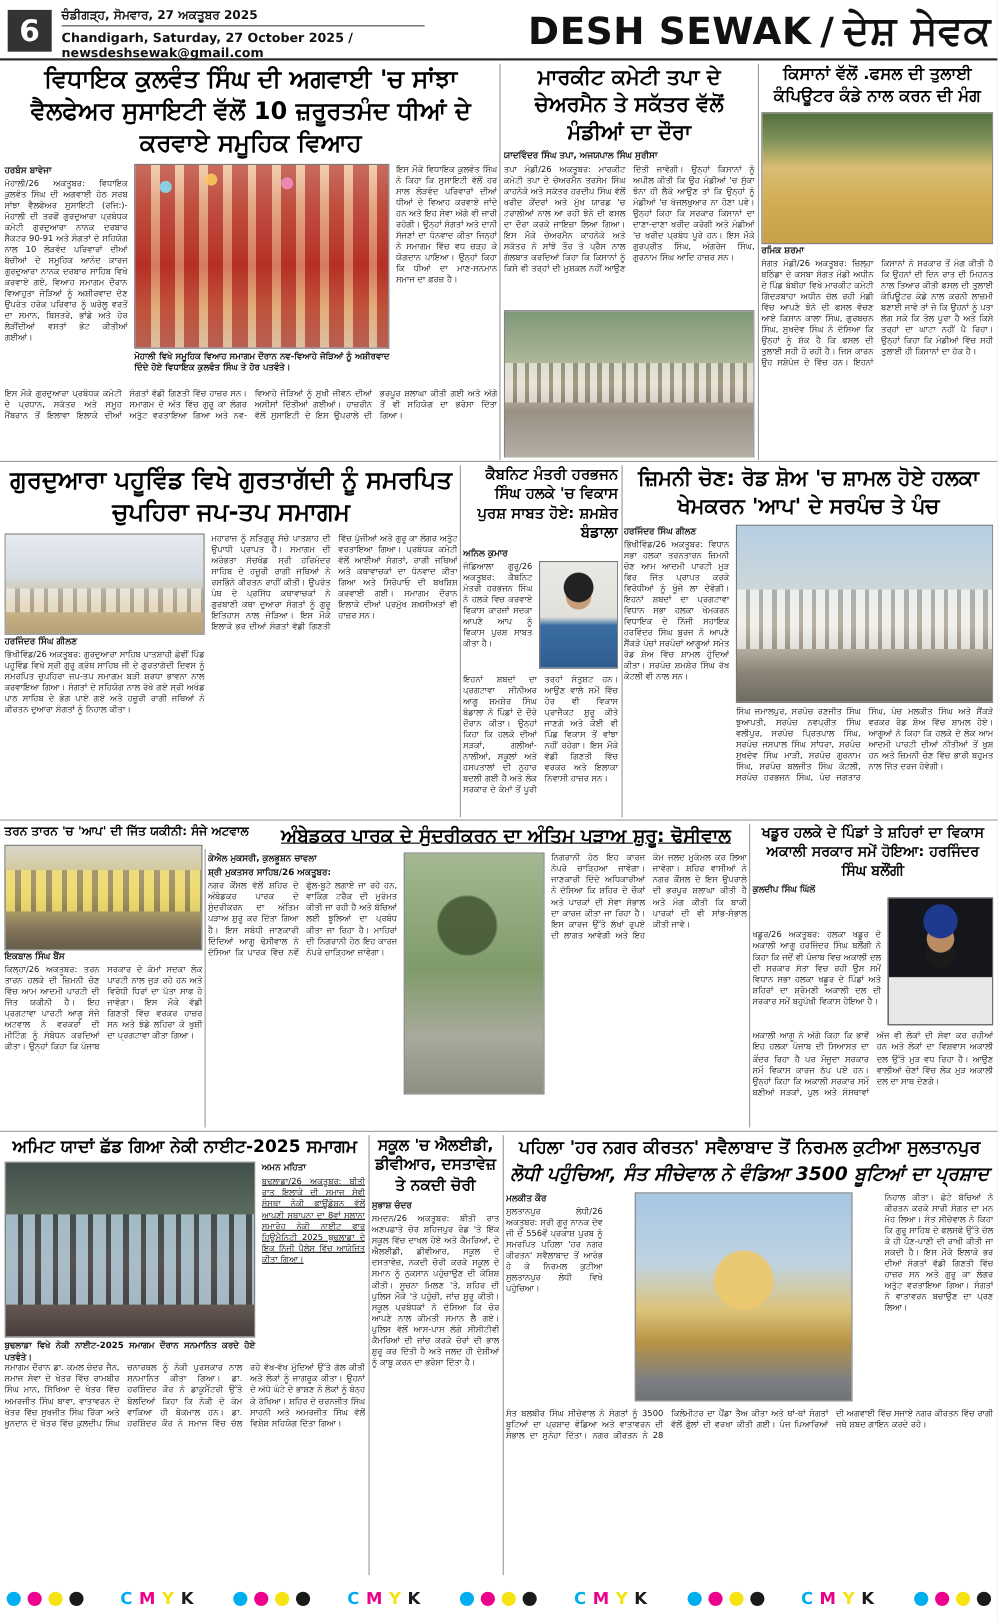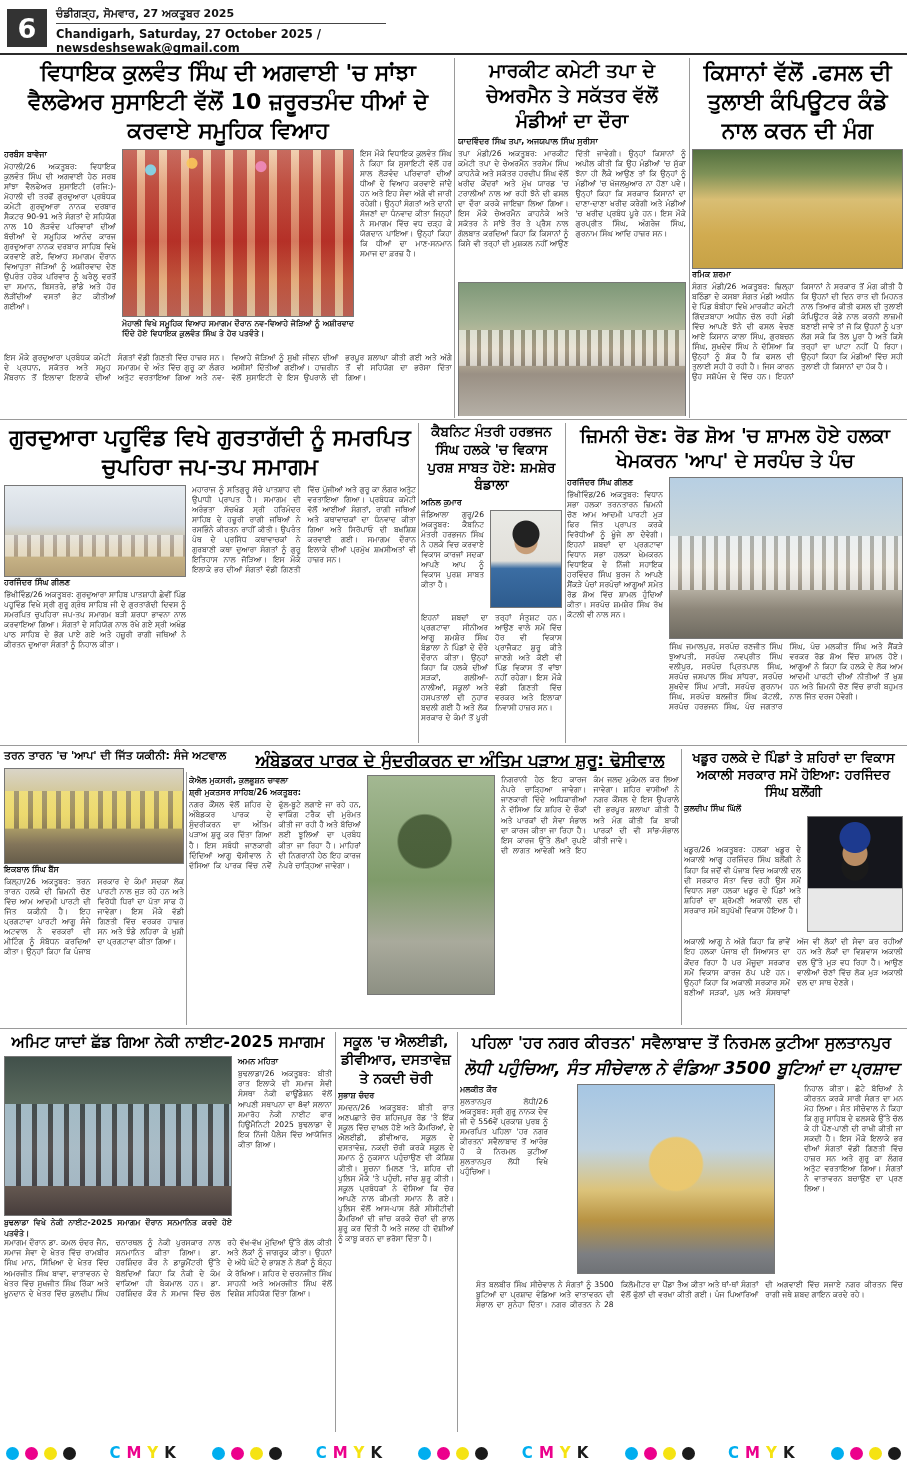--- a/index.html
+++ b/index.html
@@ -79,20 +79,25 @@
 <body>
 
 <div id="page">
 
   <div id="hdr">
     <div class="pagenum">6</div>
     <div class="dates">
       <div class="date-pa">ਚੰਡੀਗੜ੍ਹ, ਸੋਮਵਾਰ, 27 ਅਕਤੂਬਰ 2025</div>
       <div class="date-en">Chandigarh, Saturday, 27 October 2025 / newsdeshsewak@gmail.com</div>
     </div>
+    <div class="masthead">
+      <span>DESH SEWAK</span>
+      <span>/</span>
+      <span class="pa">ਦੇਸ਼ ਸੇਵਕ</span>
+    </div>
   </div>
 
   <div class="art" style="left:4px;top:58px;width:448px;height:358px;">
     <div class="hl" style="font-size:22px;">ਵਿਧਾਇਕ ਕੁਲਵੰਤ ਸਿੰਘ ਦੀ ਅਗਵਾਈ 'ਚ ਸਾਂਝਾ ਵੈਲਫੇਅਰ ਸੁਸਾਇਟੀ ਵੱਲੋਂ 10 ਜ਼ਰੂਰਤਮੰਦ ਧੀਆਂ ਦੇ ਕਰਵਾਏ ਸਮੂਹਿਕ ਵਿਆਹ</div>
     <div class="row" style="height:200px;">
       <div style="width:112px;flex:none;">
         <div class="byline">ਹਰਬੰਸ ਬਾਵੇਜਾ</div>
         <div class="body" style="height:185px;overflow:hidden;">ਮੋਹਾਲੀ/26 ਅਕਤੂਬਰ: ਵਿਧਾਇਕ ਕੁਲਵੰਤ ਸਿੰਘ ਦੀ ਅਗਵਾਈ ਹੇਠ ਸਰਬ ਸਾਂਝਾ ਵੈਲਫੇਅਰ ਸੁਸਾਇਟੀ (ਰਜਿ:)-ਮੋਹਾਲੀ ਦੀ ਤਰਫੋਂ ਗੁਰਦੁਆਰਾ ਪ੍ਰਬੰਧਕ ਕਮੇਟੀ ਗੁਰਦੁਆਰਾ ਨਾਨਕ ਦਰਬਾਰ ਸੈਕਟਰ 90-91 ਅਤੇ ਸੰਗਤਾਂ ਦੇ ਸਹਿਯੋਗ ਨਾਲ 10 ਲੋੜਵੰਦ ਪਰਿਵਾਰਾਂ ਦੀਆਂ ਬੱਚੀਆਂ ਦੇ ਸਮੂਹਿਕ ਆਨੰਦ ਕਾਰਜ ਗੁਰਦੁਆਰਾ ਨਾਨਕ ਦਰਬਾਰ ਸਾਹਿਬ ਵਿਖੇ ਕਰਵਾਏ ਗਏ, ਵਿਆਹ ਸਮਾਗਮ ਦੌਰਾਨ ਵਿਆਹੁਤਾ ਜੋੜਿਆਂ ਨੂੰ ਅਸ਼ੀਰਵਾਦ ਦੇਣ ਉਪਰੰਤ ਹਰੇਕ ਪਰਿਵਾਰ ਨੂੰ ਘਰੇਲੂ ਵਰਤੋਂ ਦਾ ਸਮਾਨ, ਬਿਸਤਰੇ, ਭਾਂਡੇ ਅਤੇ ਹੋਰ ਲੋੜੀਂਦੀਆਂ ਵਸਤਾਂ ਭੇਟ ਕੀਤੀਆਂ ਗਈਆਂ।</div>
       </div>
       <div style="width:232px;flex:none;">
@@ -106,21 +111,21 @@
 
   <div class="art" style="left:458px;top:58px;width:228px;height:358px;">
     <div class="hl" style="font-size:19px;">ਮਾਰਕੀਟ ਕਮੇਟੀ ਤਪਾ ਦੇ ਚੇਅਰਮੈਨ ਤੇ ਸਕੱਤਰ ਵੱਲੋਂ ਮੰਡੀਆਂ ਦਾ ਦੌਰਾ</div>
     <div class="byline">ਯਾਦਵਿੰਦਰ ਸਿੰਘ ਤਪਾ, ਅਜਯਪਾਲ ਸਿੰਘ ਸੁਰੀਸਾ</div>
     <div class="body cols2" style="height:130px;overflow:hidden;">ਤਪਾ ਮੰਡੀ/26 ਅਕਤੂਬਰ: ਮਾਰਕੀਟ ਕਮੇਟੀ ਤਪਾ ਦੇ ਚੇਅਰਮੈਨ ਤਰਸੇਮ ਸਿੰਘ ਕਾਹਨੇਕੇ ਅਤੇ ਸਕੱਤਰ ਹਰਦੀਪ ਸਿੰਘ ਵੱਲੋਂ ਖਰੀਦ ਕੇਂਦਰਾਂ ਅਤੇ ਮੁੱਖ ਯਾਰਡ 'ਚ ਟਰਾਲੀਆਂ ਨਾਲ ਆ ਰਹੀ ਝੋਨੇ ਦੀ ਫਸਲ ਦਾ ਦੌਰਾ ਕਰਕੇ ਜਾਇਜ਼ਾ ਲਿਆ ਗਿਆ। ਇਸ ਮੌਕੇ ਚੇਅਰਮੈਨ ਕਾਹਨੇਕੇ ਅਤੇ ਸਕੱਤਰ ਨੇ ਸਾਂਝੇ ਤੌਰ ਤੇ ਪ੍ਰੈਸ ਨਾਲ ਗੱਲਬਾਤ ਕਰਦਿਆਂ ਕਿਹਾ ਕਿ ਕਿਸਾਨਾਂ ਨੂੰ ਕਿਸੇ ਵੀ ਤਰ੍ਹਾਂ ਦੀ ਮੁਸ਼ਕਲ ਨਹੀਂ ਆਉਣ ਦਿੱਤੀ ਜਾਵੇਗੀ। ਉਨ੍ਹਾਂ ਕਿਸਾਨਾਂ ਨੂੰ ਅਪੀਲ ਕੀਤੀ ਕਿ ਉਹ ਮੰਡੀਆਂ 'ਚ ਸੁੱਕਾ ਝੋਨਾ ਹੀ ਲੈਕੇ ਆਉਣ ਤਾਂ ਕਿ ਉਨ੍ਹਾਂ ਨੂੰ ਮੰਡੀਆਂ 'ਚ ਖੱਜਲਖੁਆਰ ਨਾ ਹੋਣਾ ਪਵੇ। ਉਨ੍ਹਾਂ ਕਿਹਾ ਕਿ ਸਰਕਾਰ ਕਿਸਾਨਾਂ ਦਾ ਦਾਣਾ-ਦਾਣਾ ਖਰੀਦ ਕਰੇਗੀ ਅਤੇ ਮੰਡੀਆਂ 'ਚ ਖਰੀਦ ਪ੍ਰਬੰਧ ਪੂਰੇ ਹਨ। ਇਸ ਮੌਕੇ ਗੁਰਪ੍ਰੀਤ ਸਿੰਘ, ਅੰਗਰੇਜ ਸਿੰਘ, ਗੁਰਨਾਮ ਸਿੰਘ ਆਦਿ ਹਾਜ਼ਰ ਸਨ।</div>
     <div class="photo ph-mandi" style="width:100%;height:140px;margin-top:3px;"></div>
 
   </div>
 
   <div class="art" style="left:692px;top:58px;width:211px;height:358px;">
-    <div class="hl" style="font-size:22px;">ਕਿਸਾਨਾਂ ਵੱਲੋਂ .ਫਸਲ ਦੀ ਤੁਲਾਈ ਕੰਪਿਊਟਰ ਕੰਡੇ ਨਾਲ ਕਰਨ ਦੀ ਮੰਗ</div>
+    <div class="hl" style="font-size:15px;">ਕਿਸਾਨਾਂ ਵੱਲੋਂ .ਫਸਲ ਦੀ ਤੁਲਾਈ ਕੰਪਿਊਟਰ ਕੰਡੇ ਨਾਲ ਕਰਨ ਦੀ ਮੰਗ</div>
     <div class="photo ph-grain" style="width:100%;height:120px;margin-top:2px;"></div>
     <div class="byline">ਰਮਿਕ ਸ਼ਰਮਾ</div>
     <div class="body cols2" style="height:160px;overflow:hidden;">ਸੰਗਤ ਮੰਡੀ/26 ਅਕਤੂਬਰ: ਜ਼ਿਲ੍ਹਾ ਬਠਿੰਡਾ ਦੇ ਕਸਬਾ ਸੰਗਤ ਮੰਡੀ ਅਧੀਨ ਦੇ ਪਿੰਡ ਬੰਬੀਹਾ ਵਿਖੇ ਮਾਰਕੀਟ ਕਮੇਟੀ ਗਿੱਦੜਬਾਹਾ ਅਧੀਨ ਚੱਲ ਰਹੀ ਮੰਡੀ ਵਿੱਚ ਆਪਣੇ ਝੋਨੇ ਦੀ ਫਸਲ ਵੇਚਣ ਆਏ ਕਿਸਾਨ ਕਾਲਾ ਸਿੰਘ, ਗੁਰਬਚਨ ਸਿੰਘ, ਸੁਖਦੇਵ ਸਿੰਘ ਨੇ ਦੱਸਿਆ ਕਿ ਉਨ੍ਹਾਂ ਨੂੰ ਸ਼ੱਕ ਹੈ ਕਿ ਫਸਲ ਦੀ ਤੁਲਾਈ ਸਹੀ ਹੋ ਰਹੀ ਹੈ। ਜਿਸ ਕਾਰਨ ਉਹ ਸਸ਼ੋਪੰਜ ਦੇ ਵਿੱਚ ਹਨ। ਇਹਨਾਂ ਕਿਸਾਨਾਂ ਨੇ ਸਰਕਾਰ ਤੋਂ ਮੰਗ ਕੀਤੀ ਹੈ ਕਿ ਉਹਨਾਂ ਦੀ ਦਿਨ ਰਾਤ ਦੀ ਮਿਹਨਤ ਨਾਲ ਤਿਆਰ ਕੀਤੀ ਫਸਲ ਦੀ ਤੁਲਾਈ ਕੰਪਿਊਟਰ ਕੰਡੇ ਨਾਲ ਕਰਨੀ ਲਾਜ਼ਮੀ ਬਣਾਈ ਜਾਵੇ ਤਾਂ ਜੋ ਕਿ ਉਹਨਾਂ ਨੂੰ ਪਤਾ ਲੱਗ ਸਕੇ ਕਿ ਤੋਲ ਪੂਰਾ ਹੈ ਅਤੇ ਕਿਸੇ ਤਰ੍ਹਾਂ ਦਾ ਘਾਟਾ ਨਹੀਂ ਪੈ ਰਿਹਾ। ਉਨ੍ਹਾਂ ਕਿਹਾ ਕਿ ਮੰਡੀਆਂ ਵਿੱਚ ਸਹੀ ਤੁਲਾਈ ਹੀ ਕਿਸਾਨਾਂ ਦਾ ਹੱਕ ਹੈ।</div>
   </div>
 
   <div class="vrule" style="left:454px;top:58px;height:360px;"></div>
   <div class="vrule" style="left:689px;top:58px;height:360px;"></div>
   <div class="hrule" style="top:419px;"></div>
 
   <div class="art" style="left:4px;top:423px;width:412px;height:318px;">
@@ -129,21 +134,21 @@
       <div style="width:182px;flex:none;">
         <div class="photo ph-gurdwara" style="width:182px;height:92px;"></div>
         <div class="byline">ਹਰਜਿੰਦਰ ਸਿੰਘ ਗੀਲਣ</div>
         <div class="body" style="height:118px;overflow:hidden;">ਭਿੱਖੀਵਿੰਡ/26 ਅਕਤੂਬਰ: ਗੁਰਦੁਆਰਾ ਸਾਹਿਬ ਪਾਤਸ਼ਾਹੀ ਛੇਵੀਂ ਪਿੰਡ ਪਹੂਵਿੰਡ ਵਿਖੇ ਸ੍ਰੀ ਗੁਰੂ ਗ੍ਰੰਥ ਸਾਹਿਬ ਜੀ ਦੇ ਗੁਰਤਾਗੱਦੀ ਦਿਵਸ ਨੂੰ ਸਮਰਪਿਤ ਚੁਪਹਿਰਾ ਜਪ-ਤਪ ਸਮਾਗਮ ਬੜੀ ਸ਼ਰਧਾ ਭਾਵਨਾ ਨਾਲ ਕਰਵਾਇਆ ਗਿਆ। ਸੰਗਤਾਂ ਦੇ ਸਹਿਯੋਗ ਨਾਲ ਰੱਖੇ ਗਏ ਸ੍ਰੀ ਅਖੰਡ ਪਾਠ ਸਾਹਿਬ ਦੇ ਭੋਗ ਪਾਏ ਗਏ ਅਤੇ ਹਜ਼ੂਰੀ ਰਾਗੀ ਜਥਿਆਂ ਨੇ ਕੀਰਤਨ ਦੁਆਰਾ ਸੰਗਤਾਂ ਨੂੰ ਨਿਹਾਲ ਕੀਤਾ।</div>
       </div>
       <div class="body cols2" style="flex:1;overflow:hidden;">ਮਹਾਰਾਜ ਨੂੰ ਸਤਿਗੁਰੂ ਸੱਚੇ ਪਾਤਸ਼ਾਹ ਦੀ ਉਪਾਧੀ ਪ੍ਰਾਪਤ ਹੈ। ਸਮਾਗਮ ਦੀ ਅਰੰਭਤਾ ਸੱਚਖੰਡ ਸ੍ਰੀ ਹਰਿਮੰਦਰ ਸਾਹਿਬ ਦੇ ਹਜ਼ੂਰੀ ਰਾਗੀ ਜਥਿਆਂ ਨੇ ਰਸਭਿੰਨੇ ਕੀਰਤਨ ਰਾਹੀਂ ਕੀਤੀ। ਉਪਰੰਤ ਪੰਥ ਦੇ ਪ੍ਰਸਿੱਧ ਕਥਾਵਾਚਕਾਂ ਨੇ ਗੁਰਬਾਣੀ ਕਥਾ ਦੁਆਰਾ ਸੰਗਤਾਂ ਨੂੰ ਗੁਰੂ ਇਤਿਹਾਸ ਨਾਲ ਜੋੜਿਆ। ਇਸ ਮੌਕੇ ਇਲਾਕੇ ਭਰ ਦੀਆਂ ਸੰਗਤਾਂ ਵੱਡੀ ਗਿਣਤੀ ਵਿੱਚ ਪੁੱਜੀਆਂ ਅਤੇ ਗੁਰੂ ਕਾ ਲੰਗਰ ਅਤੁੱਟ ਵਰਤਾਇਆ ਗਿਆ। ਪ੍ਰਬੰਧਕ ਕਮੇਟੀ ਵੱਲੋਂ ਆਈਆਂ ਸੰਗਤਾਂ, ਰਾਗੀ ਜਥਿਆਂ ਅਤੇ ਕਥਾਵਾਚਕਾਂ ਦਾ ਧੰਨਵਾਦ ਕੀਤਾ ਗਿਆ ਅਤੇ ਸਿਰੋਪਾਓ ਦੀ ਬਖਸ਼ਿਸ਼ ਕਰਵਾਈ ਗਈ। ਸਮਾਗਮ ਦੌਰਾਨ ਇਲਾਕੇ ਦੀਆਂ ਪ੍ਰਮੁੱਖ ਸ਼ਖ਼ਸੀਅਤਾਂ ਵੀ ਹਾਜ਼ਰ ਸਨ।</div>
     </div>
   </div>
 
   <div class="art" style="left:421px;top:423px;width:141px;height:318px;">
-    <div class="hl" style="font-size:13.5px;">ਕੈਬਨਿਟ ਮੰਤਰੀ ਹਰਭਜਨ ਸਿੰਘ ਹਲਕੇ 'ਚ ਵਿਕਾਸ ਪੁਰਸ਼ ਸਾਬਤ ਹੋਏ: ਸ਼ਮਸ਼ੇਰ ਬੰਡਾਲਾ</div>
+    <div class="hl" style="font-size:13.5px;text-align:right;">ਕੈਬਨਿਟ ਮੰਤਰੀ ਹਰਭਜਨ ਸਿੰਘ ਹਲਕੇ 'ਚ ਵਿਕਾਸ ਪੁਰਸ਼ ਸਾਬਤ ਹੋਏ: ਸ਼ਮਸ਼ੇਰ ਬੰਡਾਲਾ</div>
     <div class="byline">ਅਨਿਲ ਕੁਮਾਰ</div>
     <div class="row" style="height:100px;">
       <div class="body" style="flex:1;overflow:hidden;">ਜੰਡਿਆਲਾ ਗੁਰੂ/26 ਅਕਤੂਬਰ: ਕੈਬਨਿਟ ਮੰਤਰੀ ਹਰਭਜਨ ਸਿੰਘ ਨੇ ਹਲਕੇ ਵਿਚ ਕਰਵਾਏ ਵਿਕਾਸ ਕਾਰਜਾਂ ਸਦਕਾ ਆਪਣੇ ਆਪ ਨੂੰ ਵਿਕਾਸ ਪੁਰਸ਼ ਸਾਬਤ ਕੀਤਾ ਹੈ।</div>
       <div class="photo ph-portrait1" style="width:72px;height:98px;flex:none;"></div>
     </div>
     <div class="body cols2" style="height:148px;margin-top:3px;overflow:hidden;">ਇਹਨਾਂ ਸ਼ਬਦਾਂ ਦਾ ਪ੍ਰਗਟਾਵਾ ਸੀਨੀਅਰ ਆਗੂ ਸ਼ਮਸ਼ੇਰ ਸਿੰਘ ਬੰਡਾਲਾ ਨੇ ਪਿੰਡਾਂ ਦੇ ਦੌਰੇ ਦੌਰਾਨ ਕੀਤਾ। ਉਨ੍ਹਾਂ ਕਿਹਾ ਕਿ ਹਲਕੇ ਦੀਆਂ ਸੜਕਾਂ, ਗਲੀਆਂ-ਨਾਲੀਆਂ, ਸਕੂਲਾਂ ਅਤੇ ਹਸਪਤਾਲਾਂ ਦੀ ਨੁਹਾਰ ਬਦਲੀ ਗਈ ਹੈ ਅਤੇ ਲੋਕ ਸਰਕਾਰ ਦੇ ਕੰਮਾਂ ਤੋਂ ਪੂਰੀ ਤਰ੍ਹਾਂ ਸੰਤੁਸ਼ਟ ਹਨ। ਆਉਣ ਵਾਲੇ ਸਮੇਂ ਵਿੱਚ ਹੋਰ ਵੀ ਵਿਕਾਸ ਪ੍ਰਾਜੈਕਟ ਸ਼ੁਰੂ ਕੀਤੇ ਜਾਣਗੇ ਅਤੇ ਕੋਈ ਵੀ ਪਿੰਡ ਵਿਕਾਸ ਤੋਂ ਵਾਂਝਾ ਨਹੀਂ ਰਹੇਗਾ। ਇਸ ਮੌਕੇ ਵੱਡੀ ਗਿਣਤੀ ਵਿੱਚ ਵਰਕਰ ਅਤੇ ਇਲਾਕਾ ਨਿਵਾਸੀ ਹਾਜ਼ਰ ਸਨ।</div>
   </div>
 
   <div class="art" style="left:567px;top:423px;width:336px;height:318px;">
     <div class="hl" style="font-size:19px;">ਜ਼ਿਮਨੀ ਚੋਣ: ਰੋਡ ਸ਼ੋਅ 'ਚ ਸ਼ਾਮਲ ਹੋਏ ਹਲਕਾ ਖੇਮਕਰਨ 'ਆਪ' ਦੇ ਸਰਪੰਚ ਤੇ ਪੰਚ</div>
@@ -199,21 +204,21 @@
 
   <div class="art" style="left:4px;top:1032px;width:328px;height:400px;">
     <div class="hl" style="font-size:15.5px;white-space:nowrap;overflow:hidden;">ਅਮਿਟ ਯਾਦਾਂ ਛੱਡ ਗਿਆ ਨੇਕੀ ਨਾਈਟ-2025 ਸਮਾਗਮ</div>
     <div class="row" style="height:178px;">
       <div style="width:228px;flex:none;">
         <div class="photo ph-stage" style="width:228px;height:160px;"></div>
         <div class="cap">ਬੁਢਲਾਡਾ ਵਿਖੇ ਨੇਕੀ ਨਾਈਟ-2025 ਸਮਾਗਮ ਦੌਰਾਨ ਸਨਮਾਨਿਤ ਕਰਦੇ ਹੋਏ ਪਤਵੰਤੇ।</div>
       </div>
       <div style="flex:1;">
         <div class="byline">ਅਮਨ ਮਹਿਤਾ</div>
-        <div class="body" style="height:160px;overflow:hidden;">ਬੁਢਲਾਡਾ/26 ਅਕਤੂਬਰ: ਬੀਤੀ ਰਾਤ ਇਲਾਕੇ ਦੀ ਸਮਾਜ ਸੇਵੀ ਸੰਸਥਾ ਨੇਕੀ ਫਾਊਂਡੇਸ਼ਨ ਵੱਲੋਂ ਆਪਣੀ ਸਥਾਪਨਾ ਦਾ 8ਵਾਂ ਸਲਾਨਾ ਸਮਾਰੋਹ ਨੇਕੀ ਨਾਈਟ ਫਾਰ ਹਿਊਮੈਨਿਟੀ 2025 ਬੁਢਲਾਡਾ ਦੇ ਇਕ ਨਿੱਜੀ ਪੈਲੇਸ ਵਿੱਚ ਆਯੋਜਿਤ ਕੀਤਾ ਗਿਆ।</div>
+        <div class="body" style="height:160px;overflow:hidden;text-decoration:underline;">ਬੁਢਲਾਡਾ/26 ਅਕਤੂਬਰ: ਬੀਤੀ ਰਾਤ ਇਲਾਕੇ ਦੀ ਸਮਾਜ ਸੇਵੀ ਸੰਸਥਾ ਨੇਕੀ ਫਾਊਂਡੇਸ਼ਨ ਵੱਲੋਂ ਆਪਣੀ ਸਥਾਪਨਾ ਦਾ 8ਵਾਂ ਸਲਾਨਾ ਸਮਾਰੋਹ ਨੇਕੀ ਨਾਈਟ ਫਾਰ ਹਿਊਮੈਨਿਟੀ 2025 ਬੁਢਲਾਡਾ ਦੇ ਇਕ ਨਿੱਜੀ ਪੈਲੇਸ ਵਿੱਚ ਆਯੋਜਿਤ ਕੀਤਾ ਗਿਆ।</div>
       </div>
     </div>
     <div class="body cols3" style="height:188px;margin-top:4px;overflow:hidden;">ਸਮਾਗਮ ਦੌਰਾਨ ਡਾ. ਕਮਲ ਚੰਦਰ ਜੈਨ, ਸਮਾਜ ਸੇਵਾ ਦੇ ਖੇਤਰ ਵਿੱਚ ਰਾਮਬੀਰ ਸਿੰਘ ਮਾਨ, ਸਿੱਖਿਆ ਦੇ ਖੇਤਰ ਵਿੱਚ ਅਮਰਜੀਤ ਸਿੰਘ ਬਾਵਾ, ਵਾਤਾਵਰਨ ਦੇ ਖੇਤਰ ਵਿੱਚ ਸੁਖਜੀਤ ਸਿੰਘ ਰਿੱਕਾ ਅਤੇ ਖੂਨਦਾਨ ਦੇ ਖੇਤਰ ਵਿੱਚ ਕੁਲਦੀਪ ਸਿੰਘ ਚਨਾਰਥਲ ਨੂੰ ਨੇਕੀ ਪੁਰਸਕਾਰ ਨਾਲ ਸਨਮਾਨਿਤ ਕੀਤਾ ਗਿਆ। ਡਾ. ਹਰਸ਼ਿੰਦਰ ਕੌਰ ਨੇ ਡਾਕੂਮੈਂਟਰੀ ਉੱਤੇ ਬੋਲਦਿਆਂ ਕਿਹਾ ਕਿ ਨੇਕੀ ਦੇ ਕੰਮ ਵਾਕਿਆ ਹੀ ਬੇਕਮਾਲ ਹਨ। ਡਾ. ਹਰਸ਼ਿੰਦਰ ਕੌਰ ਨੇ ਸਮਾਜ ਵਿੱਚ ਚੱਲ ਰਹੇ ਵੱਖ-ਵੱਖ ਮੁੱਦਿਆਂ ਉੱਤੇ ਗੱਲ ਕੀਤੀ ਅਤੇ ਲੋਕਾਂ ਨੂੰ ਜਾਗਰੂਕ ਕੀਤਾ। ਉਹਨਾਂ ਦੇ ਅੱਧੇ ਘੰਟੇ ਦੇ ਭਾਸ਼ਣ ਨੇ ਲੋਕਾਂ ਨੂੰ ਬੰਨ੍ਹ ਕੇ ਰੱਖਿਆ। ਸ਼ਹਿਰ ਦੇ ਚਰਨਜੀਤ ਸਿੰਘ ਸਾਹਨੀ ਅਤੇ ਅਮਰਜੀਤ ਸਿੰਘ ਵੱਲੋਂ ਵਿਸ਼ੇਸ਼ ਸਹਿਯੋਗ ਦਿੱਤਾ ਗਿਆ।</div>
   </div>
 
   <div class="art" style="left:338px;top:1032px;width:116px;height:400px;">
     <div class="hl" style="font-size:14px;">ਸਕੂਲ 'ਚ ਐਲਈਡੀ, ਡੀਵੀਆਰ, ਦਸਤਾਵੇਜ਼ ਤੇ ਨਕਦੀ ਚੋਰੀ</div>
     <div class="byline">ਸੁਭਾਸ਼ ਚੰਦਰ</div>
     <div class="body" style="height:300px;overflow:hidden;">ਸਮਦਨ/26 ਅਕਤੂਬਰ: ਬੀਤੀ ਰਾਤ ਅਣਪਛਾਤੇ ਚੋਰ ਸ਼ਹਿਜਪੁਰ ਰੋਡ 'ਤੇ ਇੱਕ ਸਕੂਲ ਵਿੱਚ ਦਾਖਲ ਹੋਏ ਅਤੇ ਕੈਮਰਿਆਂ, ਦੇ ਐਲਈਡੀ, ਡੀਵੀਆਰ, ਸਕੂਲ ਦੇ ਦਸਤਾਵੇਜ਼, ਨਕਦੀ ਚੋਰੀ ਕਰਕੇ ਸਕੂਲ ਦੇ ਸਮਾਨ ਨੂੰ ਨੁਕਸਾਨ ਪਹੁੰਚਾਉਣ ਦੀ ਕੋਸ਼ਿਸ਼ ਕੀਤੀ। ਸੂਚਨਾ ਮਿਲਣ 'ਤੇ, ਸ਼ਹਿਰ ਦੀ ਪੁਲਿਸ ਮੌਕੇ 'ਤੇ ਪਹੁੰਚੀ, ਜਾਂਚ ਸ਼ੁਰੂ ਕੀਤੀ। ਸਕੂਲ ਪ੍ਰਬੰਧਕਾਂ ਨੇ ਦੱਸਿਆ ਕਿ ਚੋਰ ਆਪਣੇ ਨਾਲ ਕੀਮਤੀ ਸਮਾਨ ਲੈ ਗਏ। ਪੁਲਿਸ ਵੱਲੋਂ ਆਸ-ਪਾਸ ਲੱਗੇ ਸੀਸੀਟੀਵੀ ਕੈਮਰਿਆਂ ਦੀ ਜਾਂਚ ਕਰਕੇ ਚੋਰਾਂ ਦੀ ਭਾਲ ਸ਼ੁਰੂ ਕਰ ਦਿੱਤੀ ਹੈ ਅਤੇ ਜਲਦ ਹੀ ਦੋਸ਼ੀਆਂ ਨੂੰ ਕਾਬੂ ਕਰਨ ਦਾ ਭਰੋਸਾ ਦਿੱਤਾ ਹੈ।</div>
   </div>
@@ -222,21 +227,21 @@
     <div class="hl" style="font-size:16px;white-space:nowrap;overflow:hidden;">ਪਹਿਲਾ 'ਹਰ ਨਗਰ ਕੀਰਤਨ' ਸਵੈਲਾਬਾਦ ਤੋਂ ਨਿਰਮਲ ਕੁਟੀਆ ਸੁਲਤਾਨਪੁਰ</div>
     <div class="hl" style="font-size:17px;white-space:nowrap;overflow:hidden;font-style:italic;">ਲੋਧੀ ਪਹੁੰਚਿਆ, ਸੰਤ ਸੀਚੇਵਾਲ ਨੇ ਵੰਡਿਆ 3500 ਬੂਟਿਆਂ ਦਾ ਪ੍ਰਸ਼ਾਦ</div>
     <div class="row" style="height:192px;gap:29px;">
       <div style="width:88px;flex:none;">
         <div class="byline">ਮਲਕੀਤ ਕੌਰ</div>
         <div class="body" style="height:176px;overflow:hidden;">ਸੁਲਤਾਨਪੁਰ ਲੋਧੀ/26 ਅਕਤੂਬਰ: ਸ੍ਰੀ ਗੁਰੂ ਨਾਨਕ ਦੇਵ ਜੀ ਦੇ 556ਵੇਂ ਪ੍ਰਕਾਸ਼ ਪੁਰਬ ਨੂੰ ਸਮਰਪਿਤ ਪਹਿਲਾ 'ਹਰ ਨਗਰ ਕੀਰਤਨ' ਸਵੈਲਾਬਾਦ ਤੋਂ ਆਰੰਭ ਹੋ ਕੇ ਨਿਰਮਲ ਕੁਟੀਆ ਸੁਲਤਾਨਪੁਰ ਲੋਧੀ ਵਿਖੇ ਪਹੁੰਚਿਆ।</div>
       </div>
       <div class="photo ph-kirtan" style="width:198px;height:190px;flex:none;"></div>
       <div class="body" style="flex:1;overflow:hidden;">ਨਿਹਾਲ ਕੀਤਾ। ਛੋਟੇ ਬੱਚਿਆਂ ਨੇ ਕੀਰਤਨ ਕਰਕੇ ਸਾਰੀ ਸੰਗਤ ਦਾ ਮਨ ਮੋਹ ਲਿਆ। ਸੰਤ ਸੀਚੇਵਾਲ ਨੇ ਕਿਹਾ ਕਿ ਗੁਰੂ ਸਾਹਿਬ ਦੇ ਫਲਸਫੇ ਉੱਤੇ ਚੱਲ ਕੇ ਹੀ ਪੌਣ-ਪਾਣੀ ਦੀ ਰਾਖੀ ਕੀਤੀ ਜਾ ਸਕਦੀ ਹੈ। ਇਸ ਮੌਕੇ ਇਲਾਕੇ ਭਰ ਦੀਆਂ ਸੰਗਤਾਂ ਵੱਡੀ ਗਿਣਤੀ ਵਿੱਚ ਹਾਜ਼ਰ ਸਨ ਅਤੇ ਗੁਰੂ ਕਾ ਲੰਗਰ ਅਤੁੱਟ ਵਰਤਾਇਆ ਗਿਆ। ਸੰਗਤਾਂ ਨੇ ਵਾਤਾਵਰਨ ਬਚਾਉਣ ਦਾ ਪ੍ਰਣ ਲਿਆ।</div>
     </div>
-    <div class="body cols3" style="height:120px;margin-top:4px;overflow:hidden;margin-left:16px;">ਸੰਤ ਬਲਬੀਰ ਸਿੰਘ ਸੀਚੇਵਾਲ ਨੇ ਸੰਗਤਾਂ ਨੂੰ 3500 ਬੂਟਿਆਂ ਦਾ ਪ੍ਰਸ਼ਾਦ ਵੰਡਿਆ ਅਤੇ ਵਾਤਾਵਰਨ ਦੀ ਸੰਭਾਲ ਦਾ ਸੁਨੇਹਾ ਦਿੱਤਾ। ਨਗਰ ਕੀਰਤਨ ਨੇ 28 ਕਿਲੋਮੀਟਰ ਦਾ ਪੈਂਡਾ ਤੈਅ ਕੀਤਾ ਅਤੇ ਥਾਂ-ਥਾਂ ਸੰਗਤਾਂ ਵੱਲੋਂ ਫੁੱਲਾਂ ਦੀ ਵਰਖਾ ਕੀਤੀ ਗਈ। ਪੰਜ ਪਿਆਰਿਆਂ ਦੀ ਅਗਵਾਈ ਵਿੱਚ ਸਜਾਏ ਨਗਰ ਕੀਰਤਨ ਵਿੱਚ ਰਾਗੀ ਜਥੇ ਸ਼ਬਦ ਗਾਇਨ ਕਰਦੇ ਰਹੇ।</div>
+    <div class="body cols3" style="height:120px;margin-top:4px;overflow:hidden;">ਸੰਤ ਬਲਬੀਰ ਸਿੰਘ ਸੀਚੇਵਾਲ ਨੇ ਸੰਗਤਾਂ ਨੂੰ 3500 ਬੂਟਿਆਂ ਦਾ ਪ੍ਰਸ਼ਾਦ ਵੰਡਿਆ ਅਤੇ ਵਾਤਾਵਰਨ ਦੀ ਸੰਭਾਲ ਦਾ ਸੁਨੇਹਾ ਦਿੱਤਾ। ਨਗਰ ਕੀਰਤਨ ਨੇ 28 ਕਿਲੋਮੀਟਰ ਦਾ ਪੈਂਡਾ ਤੈਅ ਕੀਤਾ ਅਤੇ ਥਾਂ-ਥਾਂ ਸੰਗਤਾਂ ਵੱਲੋਂ ਫੁੱਲਾਂ ਦੀ ਵਰਖਾ ਕੀਤੀ ਗਈ। ਪੰਜ ਪਿਆਰਿਆਂ ਦੀ ਅਗਵਾਈ ਵਿੱਚ ਸਜਾਏ ਨਗਰ ਕੀਰਤਨ ਵਿੱਚ ਰਾਗੀ ਜਥੇ ਸ਼ਬਦ ਗਾਇਨ ਕਰਦੇ ਰਹੇ।</div>
   </div>
 
   <div class="vrule" style="left:335px;top:1032px;height:400px;"></div>
   <div class="vrule" style="left:457px;top:1032px;height:400px;"></div>
 
   <div id="foot">
     <div class="dots">
       <span class="dot" style="background:#00aeef"></span>
       <span class="dot" style="background:#ec008c"></span>
       <span class="dot" style="background:#f5e312"></span>

